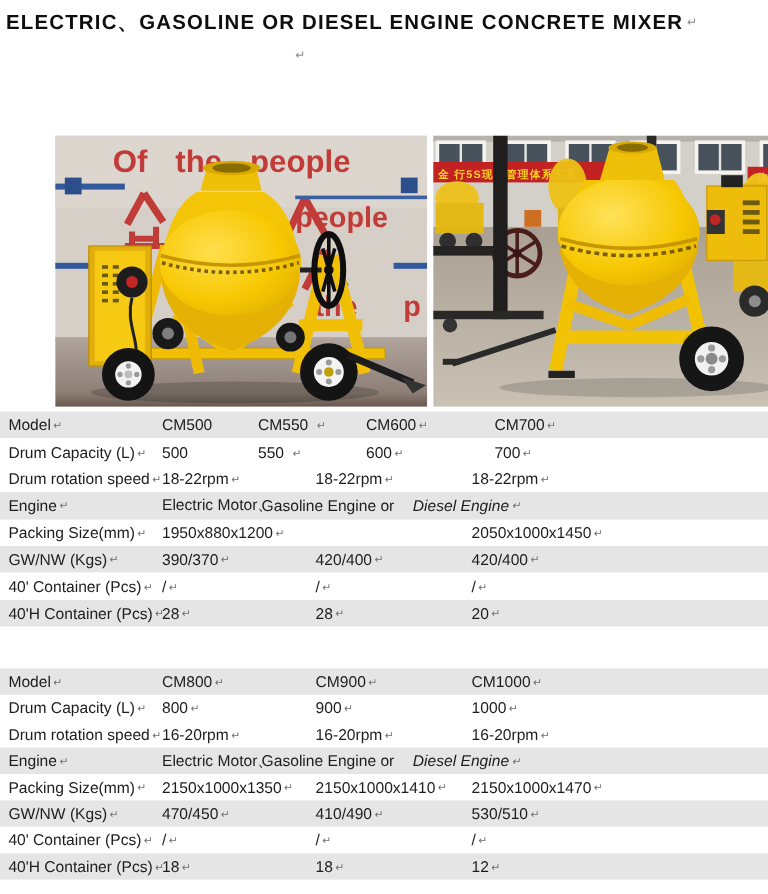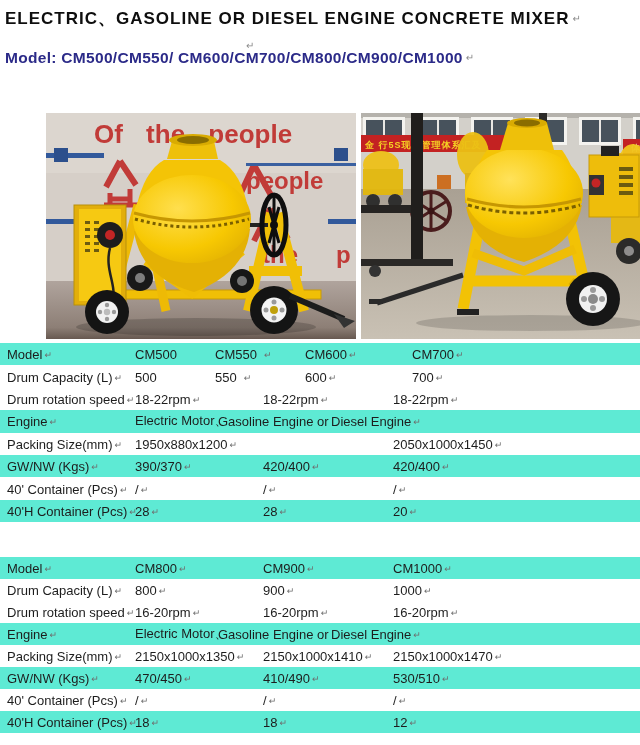--- a/index.html
+++ b/index.html
@@ -16,35 +16,34 @@
   .stray-mark{position:absolute;left:246px;top:40px;font-size:10px;color:#8a8a8a;}
   
   .photos{position:absolute;left:6px;top:113px;display:flex;gap:5px;padding-left:40px;}
   .photos svg{display:block;}
   
   .spec-table{position:absolute;left:0;width:640px;}
   .t1{top:343px;}
   .t2{top:557px;}
   .trow{position:relative;height:22.4px;font-size:13px;color:#1d1d1d;}
   .t2 .trow{height:22px;}
-  .shade{background:#5eead4;}
+  .shade{background:#e5e5e5;}
   .cell{position:absolute;top:50%;transform:translateY(-50%);white-space:nowrap;}
   .x7{left:7px;}  .x135{left:135px;} .x215{left:215px;} .x218{left:218px;}
-  .x263{left:263px;} .x305{left:305px;} .x328{left:331px;} .x393{left:393px;} .x412{left:412px;}
+  .x263{left:263px;} .x305{left:305px;} .x328{left:344px;font-style:italic;} .x393{left:393px;} .x412{left:412px;}
   .mk{font-size:9px;color:#6e6e6e;margin-left:2px;position:relative;top:-1px;}
   .mk-sp{margin-left:7px;}
 </style>
 </head>
 <body>
 
 <div class="page">
 
   <div class="title"><span>ELECTRIC、GASOLINE OR DIESEL ENGINE CONCRETE MIXER</span><span class="mkh">↵</span></div>
 
-  <div class="model-line"><span>Model:</span> <span>CM500/CM550/ CM600/CM700/CM800/CM900/CM1000</span><span class="mkh">↵</span></div>
   <span class="stray-mark">↵</span>
 
 
   <div class="photos">
 
     <svg width="310" height="226" viewBox="0 0 310 226">
       <defs>
         <linearGradient id="lfloor" x1="0" y1="0" x2="0" y2="1">
           <stop offset="0" stop-color="#b0a49d"></stop>
             <stop offset="0.8" stop-color="#8d7f76"></stop>

